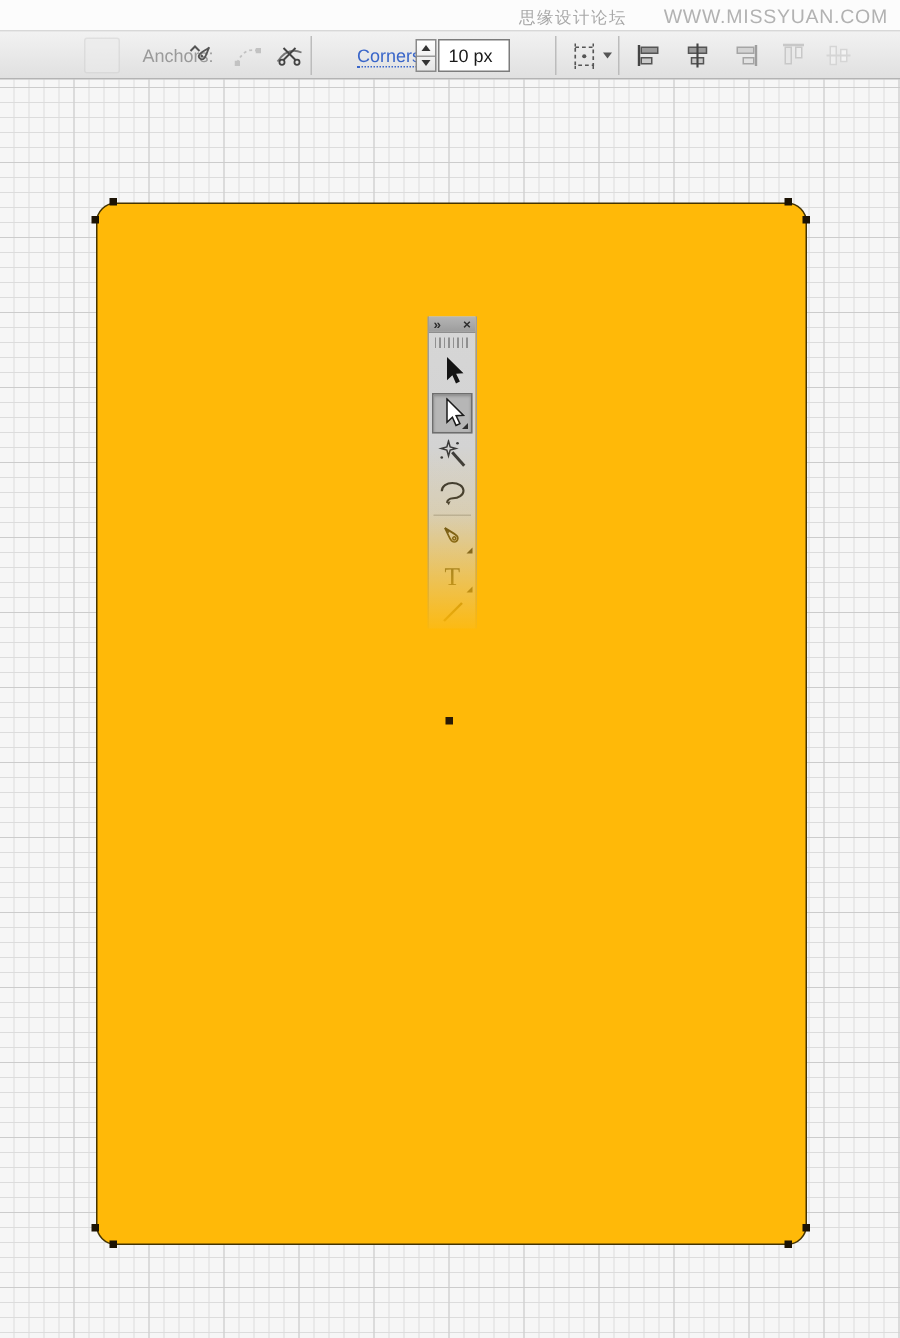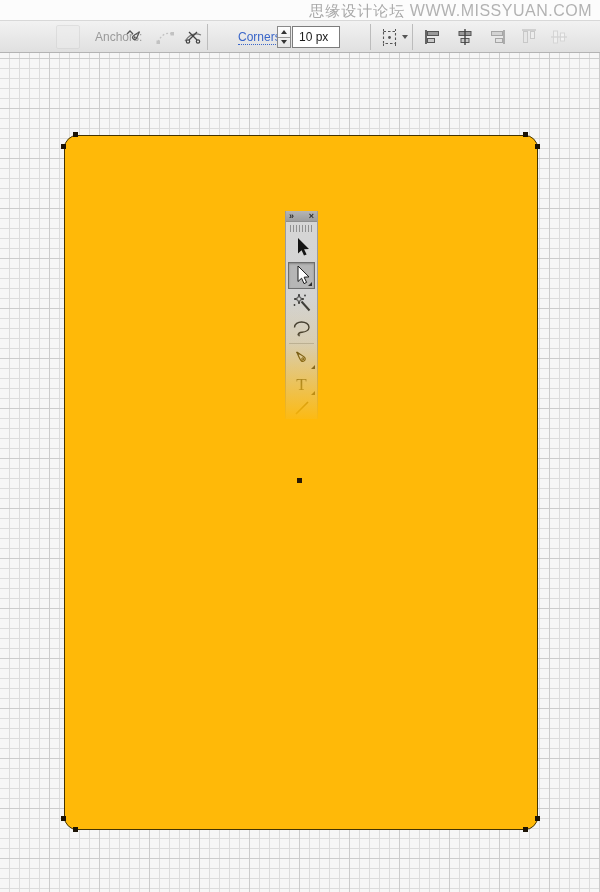--- a/index.html
+++ b/index.html
@@ -2,22 +2,22 @@
 <html><head>
 <meta charset="utf-8">
 <style>
   * { margin:0; padding:0; box-sizing:border-box; }
   html,body { width:600px; height:892px; overflow:hidden; font-family:"Liberation Sans", sans-serif; background:#fcfcfc; }
   .abs { position:absolute; }
 
   
   #top-strip { left:0; top:0; width:600px; height:20px; background:#fcfcfc; z-index:20; }
   #watermark { right:8px; top:2px; color:#a8a8a8; white-space:nowrap; }
-  #watermark .cn { font-size:15px; letter-spacing:1px; }
-  #watermark .en { font-size:16px; letter-spacing:.5px; color:#b2b2b2; }
+  #watermark .cn { font-size:11px; letter-spacing:1px; }
+  #watermark .en { font-size:13px; letter-spacing:.5px; color:#b2b2b2;margin-left:20px; }
 
   
   #control-bar { left:0; top:20px; width:600px; height:33px;
     background:linear-gradient(#f2f2f2,#e0e0e0);
     border-top:1px solid #d8d8d8; border-bottom:1px solid #b3b3b3; z-index:20; }
   .cb-item { position:absolute; top:4px; height:24px; display:flex; align-items:center; justify-content:center; }
   .cb-label { font-size:12px; color:#9a9a9a;margin-left:11px; }
   .icon-btn { width:26px; border-radius:3px; }
   .divider { position:absolute; top:3px; width:1px; height:26px; background:#bcbcbc; }
   #corners-link { font-size:12px; color:#3a66c9; border-bottom:1px dotted #3a66c9; cursor:pointer; }

